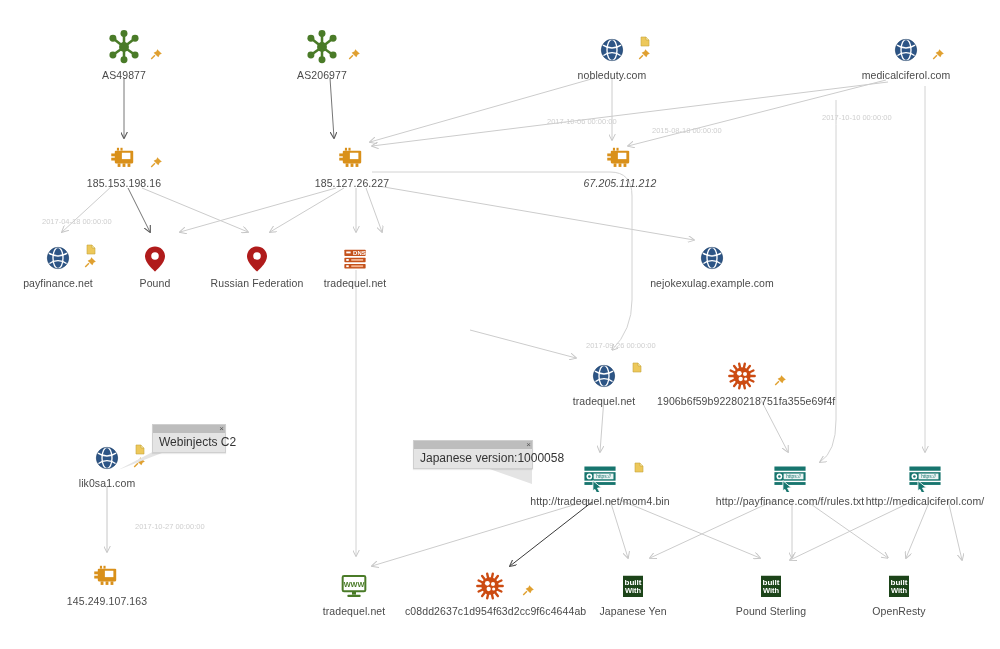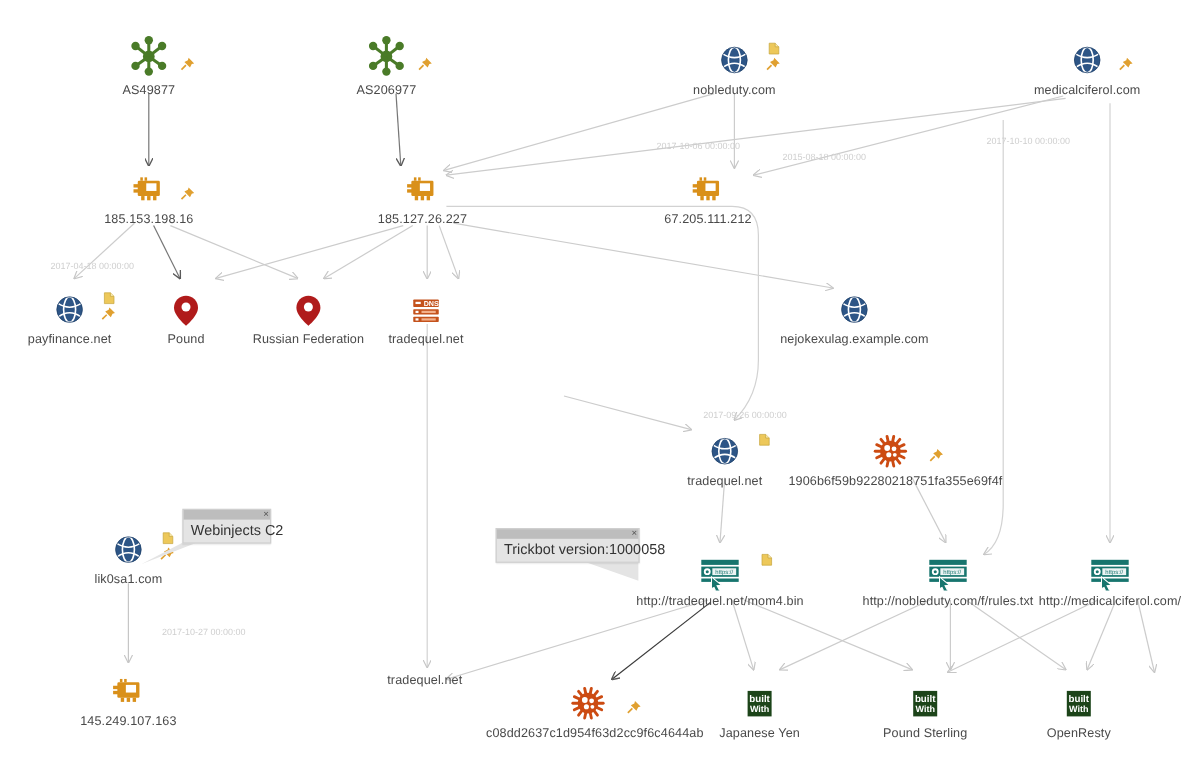--- a/index.html
+++ b/index.html
@@ -290,21 +290,21 @@
               <rect x="22" y="33" width="4" height="5"></rect>
               <rect x="29" y="33" width="4" height="5"></rect>
               <rect x="21" y="18" width="12" height="9" fill="#fff"></rect>
               <rect x="14" y="11" width="3" height="4"></rect>
               <rect x="19" y="11" width="3" height="4"></rect>
             </g>
           </svg>
         </div>
         <div class="label">185.127.26.227</div>
       </div>
-      <div class="node" style="left: 590px; top: 130px;">
+      <div class="node" style="left: 620px; top: 130px; font-style: italic;">
         <div class="glyph">
           <svg width="34" height="34" viewBox="0 0 48 48">
             <g fill="#d9901a">
               <rect x="11" y="15" width="26" height="18" rx="1.5"></rect>
               <rect x="6" y="19" width="6" height="4"></rect>
               <rect x="6" y="25" width="6" height="4"></rect>
               <rect x="15" y="33" width="4" height="5"></rect>
               <rect x="22" y="33" width="4" height="5"></rect>
               <rect x="29" y="33" width="4" height="5"></rect>
               <rect x="21" y="18" width="12" height="9" fill="#fff"></rect>
@@ -510,38 +510,46 @@
             <rect x="2" y="12" width="44" height="6" fill="#17756e"></rect>
             <rect x="2" y="20" width="44" height="12" fill="#17756e"></rect>
             <circle cx="9" cy="26" r="4" fill="#ffffff"></circle>
             <circle cx="9" cy="26" r="1.8" fill="#17756e"></circle>
             <rect x="15" y="22" width="28" height="8" fill="#ffffff" opacity="0.92"></rect>
             <text x="29" y="28.8" font-size="7" font-family="Liberation Sans, sans-serif" fill="#17756e" text-anchor="middle">https://</text>
             <rect x="2" y="34" width="44" height="4" fill="#17756e"></rect>
             <path d="M14 46 L14 32 L26 42 L20.5 42.5 L24 49 L20 51 L17 44.5 Z" fill="#17756e" stroke="#ffffff" stroke-width="1.2"></path>
           </svg>
         </div>
-        <div class="label">http://nobleduty.com/f/rules.txt</div>
+        <div class="label">http://payfinance.com/f/rules.txt</div>
       </div>
       <div class="node" style="left: 925px; top: 448px;">
         <div class="glyph">
           <svg width="34" height="34" viewBox="0 0 48 48">
             <rect x="2" y="12" width="44" height="6" fill="#17756e"></rect>
             <rect x="2" y="20" width="44" height="12" fill="#17756e"></rect>
             <circle cx="9" cy="26" r="4" fill="#ffffff"></circle>
             <circle cx="9" cy="26" r="1.8" fill="#17756e"></circle>
             <rect x="15" y="22" width="28" height="8" fill="#ffffff" opacity="0.92"></rect>
             <text x="29" y="28.8" font-size="7" font-family="Liberation Sans, sans-serif" fill="#17756e" text-anchor="middle">https://</text>
             <rect x="2" y="34" width="44" height="4" fill="#17756e"></rect>
             <path d="M14 46 L14 32 L26 42 L20.5 42.5 L24 49 L20 51 L17 44.5 Z" fill="#17756e" stroke="#ffffff" stroke-width="1.2"></path>
           </svg>
         </div>
         <div class="label">http://medicalciferol.com/</div>
       </div>
       <div class="node" style="left: 354px; top: 558px;">
+        <div class="glyph">
+          <svg width="32" height="32" viewBox="0 0 48 48">
+            <rect x="7" y="9" width="34" height="23" rx="2" fill="none" stroke="#4a7b28" stroke-width="3"></rect>
+            <rect x="21" y="32" width="6" height="5" fill="#4a7b28"></rect>
+            <rect x="14" y="37" width="20" height="3.5" rx="1.5" fill="#4a7b28"></rect>
+            <text x="24" y="26" font-size="11" font-weight="bold" font-family="Liberation Sans, sans-serif" fill="#4a7b28" text-anchor="middle">WWW</text>
+          </svg>
+        </div>
         <div class="label">tradequel.net</div>
       </div>
       <div class="node wide" style="left: 490px; top: 558px;">
         <div class="glyph">
           <svg width="32" height="32" viewBox="0 0 48 48">
             <g fill="#cc4b12">
               <circle cx="24" cy="24" r="13"></circle>
               <line x1="36.0" y1="24.0" x2="43.0" y2="24.0" stroke="#cc4b12" stroke-width="3.6" stroke-linecap="round"></line>
               <line x1="34.8" y1="29.2" x2="41.1" y2="32.2" stroke="#cc4b12" stroke-width="3.6" stroke-linecap="round"></line>
               <line x1="31.5" y1="33.4" x2="35.8" y2="38.9" stroke="#cc4b12" stroke-width="3.6" stroke-linecap="round"></line>
@@ -608,21 +616,21 @@
       <div class="note" style="left: 152px; top: 424px; width: 72px;">
         <div class="note-bar">
           <span class="note-close">×</span>
         </div>
         <div class="note-text">Webinjects C2</div>
       </div>
       <div class="note" style="left: 413px; top: 440px; width: 118px;">
         <div class="note-bar">
           <span class="note-close">×</span>
         </div>
-        <div class="note-text">Trickbot version:1000058</div>
+        <div class="note-text">Japanese version:1000058</div>
       </div>
       <svg width="70" height="40" class="note-tail" style="left: 118px; top: 446px;">
         <polygon points="46,0 62,0 0,24" fill="#e4e4e4"></polygon>
       </svg>
       <svg width="70" height="40" class="note-tail" style="left: 470px; top: 462px;">
         <polygon points="0,0 62,0 62,22" fill="#e4e4e4"></polygon>
       </svg>
     </div>
 
 </div>

